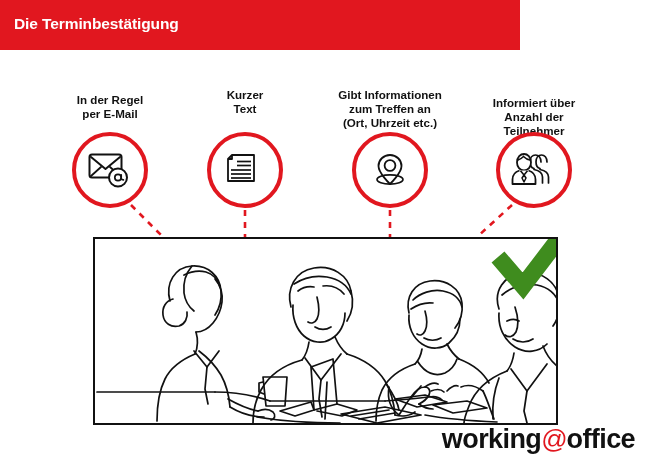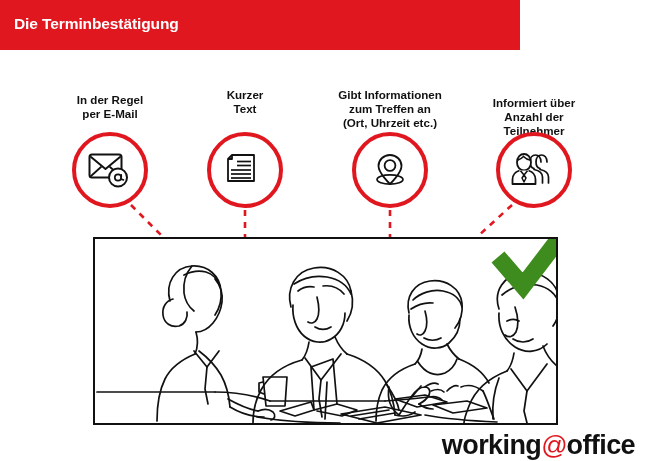--- a/index.html
+++ b/index.html
@@ -89,21 +89,21 @@
     border: 2px solid #111111;
     background: #ffffff;
     box-sizing: border-box;
     overflow: hidden;
   }
 
   
   #brand-logo {
     position: absolute;
     right: 13px;
-    bottom: 2px;
+    bottom: 8px;
     font-size: 27px;
     font-weight: bold;
     color: #111111;
     letter-spacing: -0.6px;
     white-space: nowrap;
     line-height: 1;
   }
   #brand-logo .at-glyph {
     color: #e1171f;
     font-weight: normal;

